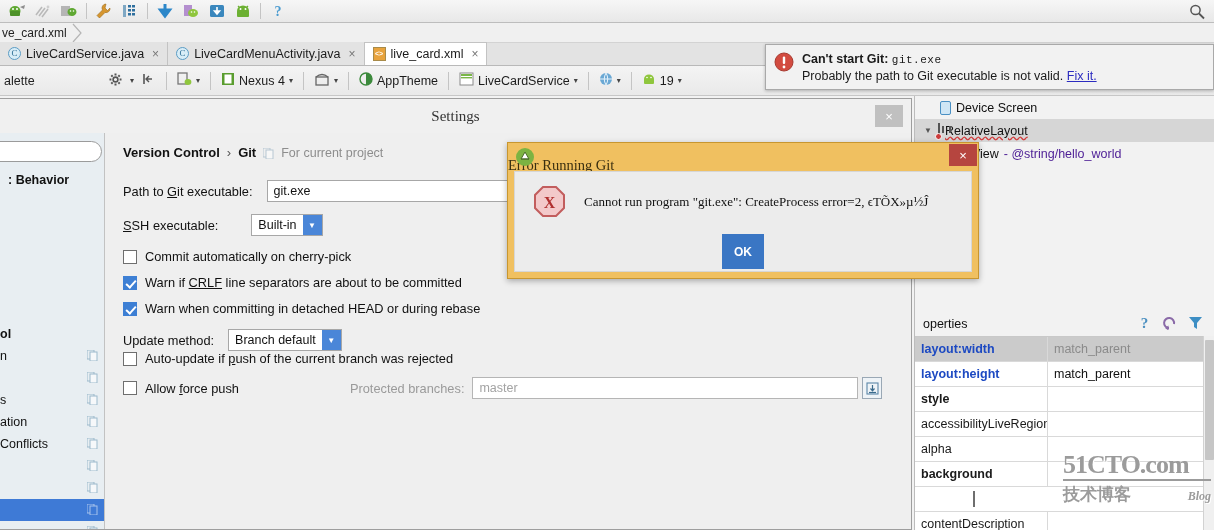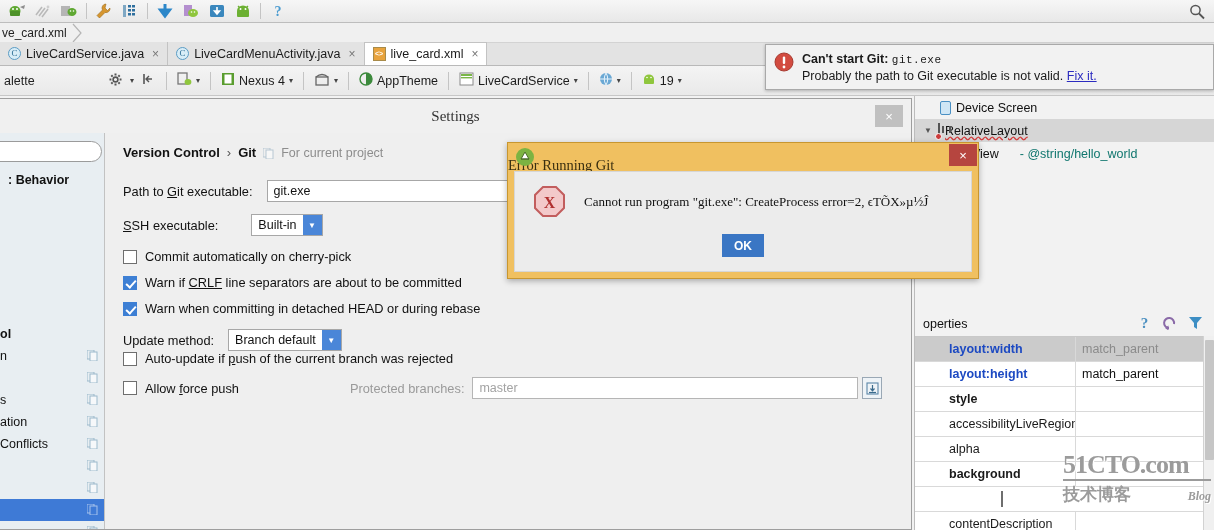--- a/index.html
+++ b/index.html
@@ -130,35 +130,35 @@
   }
   .err-dot {
     width: 7px; height: 7px; border-radius: 50%; background: #cc3b3b;
     position: absolute; right: -2px; bottom: -2px;
     border: 1px solid #fff;
   }
   .squiggle {
     text-decoration: underline; text-decoration-style: wavy;
     text-decoration-color: #d23b3b;
   }
-  .textview-muted { color: #0f766e; margin-left: 16px; }
+  .textview-muted { color: #4c1d95; }
 
   .props-header {
     position: absolute; left: 0; top: 216px; width: 300px; height: 24px;
     display: flex; align-items: center; padding-left: 8px;
     font-size: 12.5px; color: #111; background: #f2f2f2;
   }
   .props-tools { margin-left: auto; display: flex; align-items: center; gap: 11px; padding-right: 12px; }
   .prop-table {
     position: absolute; left: 0; top: 240px; width: 300px; height: 194px;
     border-top: 1px solid #c9c9c9; overflow: hidden;
   }
   .prop-row {
     display: flex; height: 25px; border-bottom: 1px solid #d9d9d9;
-    background: #fff; font-size: 12.5px; align-items: center; padding-left: 28px;
+    background: #fff; font-size: 12.5px; align-items: center;
   }
   .prop-row.sel { background: #cbcbcb; }
   .prop-row.sel .pv { color: #8b8b8b; }
   .pk {
     width: 133px; padding-left: 6px; overflow: hidden; white-space: nowrap;
     border-right: 1px solid #d9d9d9; height: 25px; line-height: 25px;
   }
   .pk.b { font-weight: bold; }
   .pk.blue { color: #1c49c2; font-weight: bold; }
   .pv { padding-left: 6px; color: #111; flex: 1; }
@@ -308,21 +308,21 @@
   }
   .err-body {
     position: absolute; left: 6px; top: 28px; right: 6px; bottom: 6px;
     background: #ececec; border: 1px solid #d6d6d6;
     display: flex; flex-direction: column;
   }
   .err-msg-row { display: flex; align-items: center; padding: 13px 0 0 18px; gap: 18px; }
   .err-stop { width: 33px; height: 33px; flex: 0 0 33px; }
   .err-msg { font-size: 13px; color: #111; font-family: "Liberation Serif", serif; }
   .err-ok {
-    width: 42px; height: 23px; background: #3a76c4; color: #fff;
+    width: 42px; height: 35px; background: #3a76c4; color: #fff;
     font-size: 12px; font-weight: bold;
     display: flex; align-items: center; justify-content: center;
     margin: 16px auto 0 auto;
   }
 </style>
 </head>
 <body>
 
 <div id="root">
 

